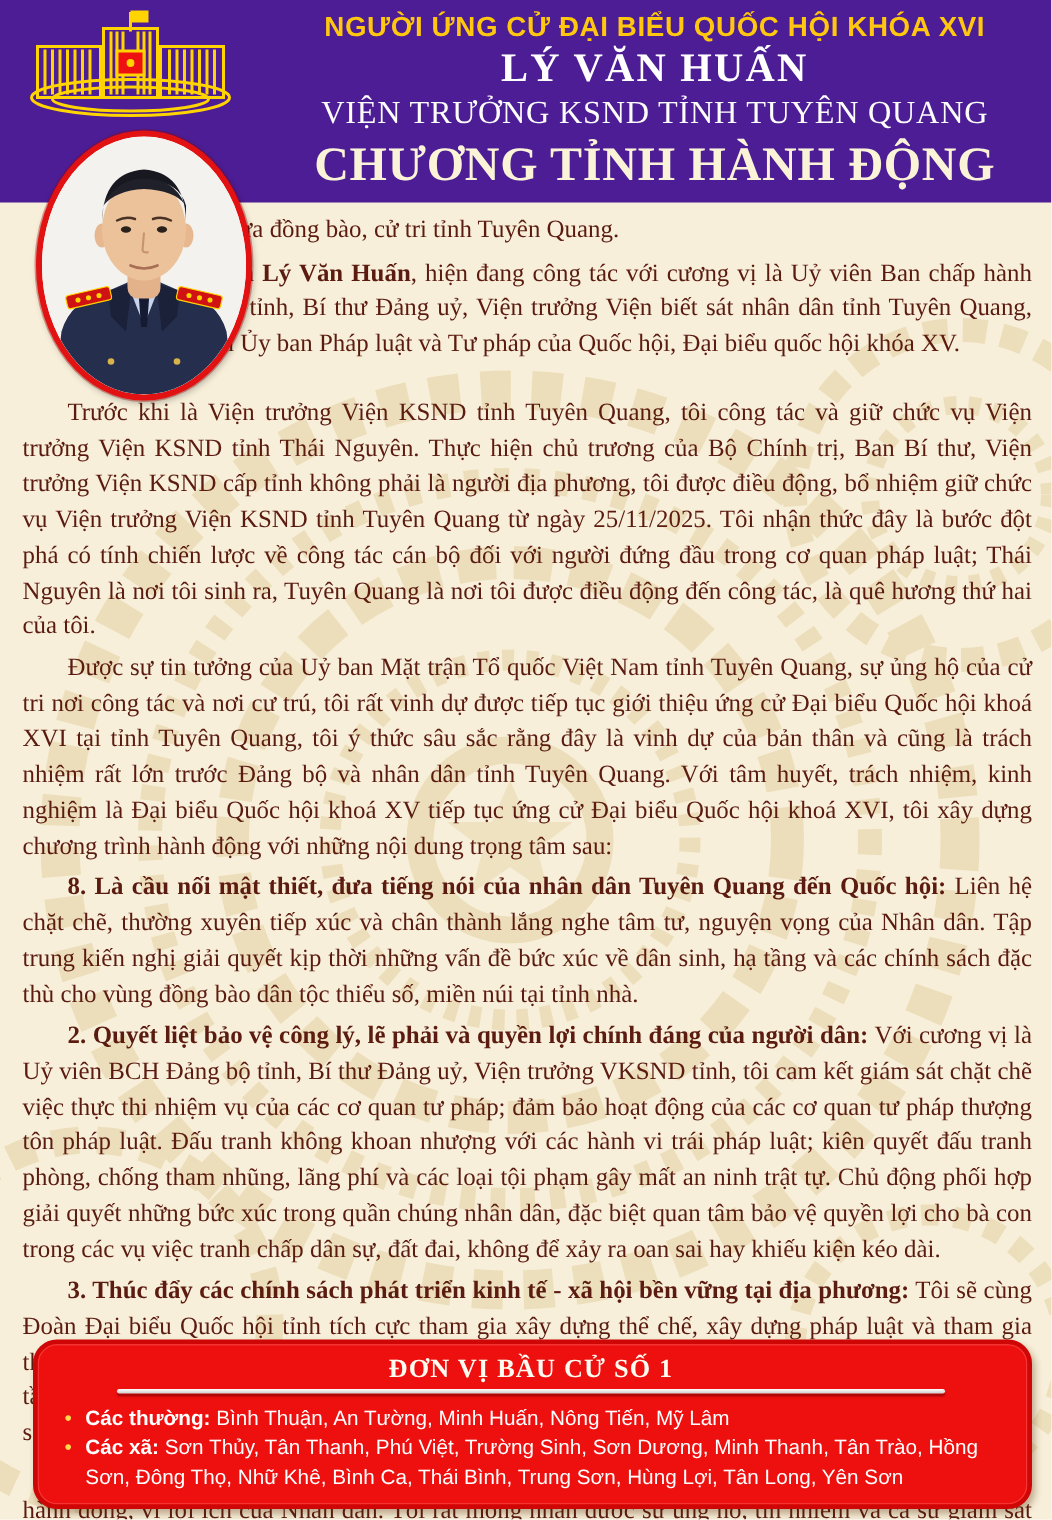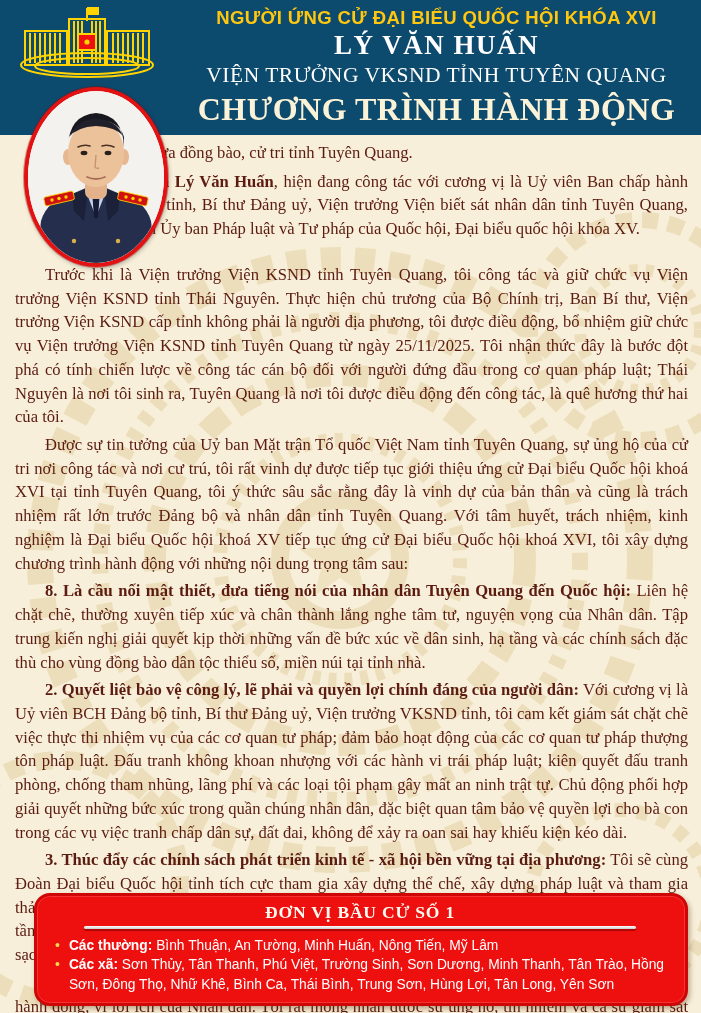--- a/index.html
+++ b/index.html
@@ -5,21 +5,21 @@
   html,body{margin:0;padding:0;}
   .page{
     position:relative;width:701px;height:1013px;overflow:hidden;
     background:#f7efd9;
     font-family:"Liberation Serif", serif;
     color:#5b1b10;
   }
   
   .watermark{position:absolute;inset:0;z-index:0;pointer-events:none;}
   
-  .header{position:relative;height:135px;background:#0c4a6e;z-index:1;}
+  .header{position:relative;height:135px;background:#4c1d95;z-index:1;}
   .header-text{margin-left:172px;text-align:center;padding-top:7px;}
   .kicker{
     font-family:"Liberation Sans", sans-serif;font-weight:bold;
     color:#ffc70f;font-size:18.5px;letter-spacing:.4px;line-height:1.15;
   }
   .cname{color:#ffffff;font-weight:bold;font-size:27px;letter-spacing:1.5px;line-height:1.1;margin-top:3px;}
   .cpos{color:#fdfdfb;font-size:21.5px;letter-spacing:.5px;line-height:1.1;margin-top:3px;}
   .program{color:#fbf3d8;font-weight:bold;font-size:32px;letter-spacing:.5px;line-height:1.05;margin-top:5px;}
   .emblem{position:absolute;top:5px;left:16px;width:142px;height:76px;}
   
@@ -36,21 +36,21 @@
     padding:6px 13px 0 15px;
     font-size:16.6px;line-height:1.43;text-align:justify;
   }
   .bodytext p{margin:0 0 4px;text-indent:30px;}
   .intro-wrap{margin-left:88px;min-height:122px;}
   .intro-wrap p{text-indent:26px;}
   .intro-wrap p.salut{text-indent:6px;margin-bottom:5px;}
   b,.bold{font-weight:bold;}
   
   .unit-box{
-    position:absolute;left:34px;right:13px;bottom:7px;z-index:3;
+    position:absolute;left:22px;right:13px;bottom:7px;z-index:3;
     background:#ee0f0f;border:3px solid #cf0606;border-radius:16px;
     padding:7px 14px 9px 12px;
     box-shadow:2px 3px 5px rgba(90,40,0,.35), inset 0 0 0 1px rgba(255,120,120,.35);
   }
   .unit-title{
     text-align:center;color:#fefbf0;font-weight:bold;font-size:17.5px;
     letter-spacing:.8px;font-family:"Liberation Serif", serif;line-height:1.1;
   }
   .unit-divider{
     height:3px;width:552px;margin:4px auto 7px;border-radius:2px;
@@ -117,22 +117,22 @@
         <line x1="126" y1="28" x2="126" y2="58"></line>
       </g>
       <rect x="70" y="2" width="12" height="8" fill="#ffd400"></rect>
       <rect x="61" y="29" width="18" height="16" fill="#ee1111" stroke="#ffd400" stroke-width="2"></rect>
       <circle cx="70" cy="37" r="2.6" fill="#ffd400"></circle>
     </svg>
 
     <div class="header-text">
       <div class="kicker">NGƯỜI ỨNG CỬ ĐẠI BIỂU QUỐC HỘI KHÓA XVI</div>
       <div class="cname">LÝ VĂN HUẤN</div>
-      <div class="cpos">VIỆN TRƯỞNG VKSND TỈNH TUYÊN QUANG</div>
-      <div class="program">CHƯƠNG TRÌNH HÀNH ĐỘNG</div>
+      <div class="cpos">VIỆN TRƯỞNG KSND TỈNH TUYÊN QUANG</div>
+      <div class="program">CHƯƠNG TỈNH HÀNH ĐỘNG</div>
     </div>
   </div>
 
   <div class="portrait">
     <svg viewBox="0 0 136 172" aria-hidden="true">
       <rect width="136" height="172" fill="#f4f2ef"></rect>
 
       <path d="M8,172 L13,130 Q19,109 44,103 L60,96 h16 L92,103 Q117,109 123,130 L128,172 Z" fill="#252e4c"></path>
       <path d="M44,103 L60,98 L56,130 L46,120 Z" fill="#1a2138"></path>
       <path d="M92,103 L76,98 L80,130 L90,120 Z" fill="#1a2138"></path>

